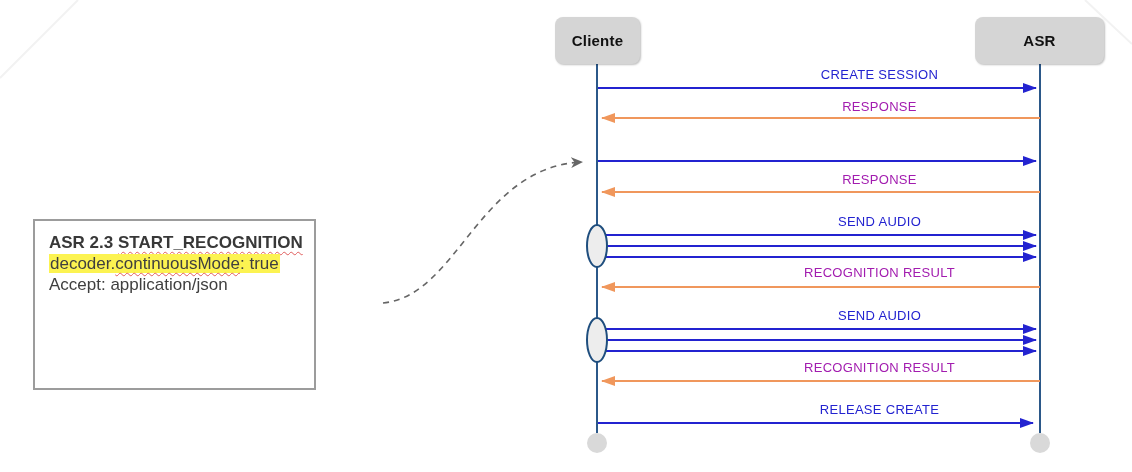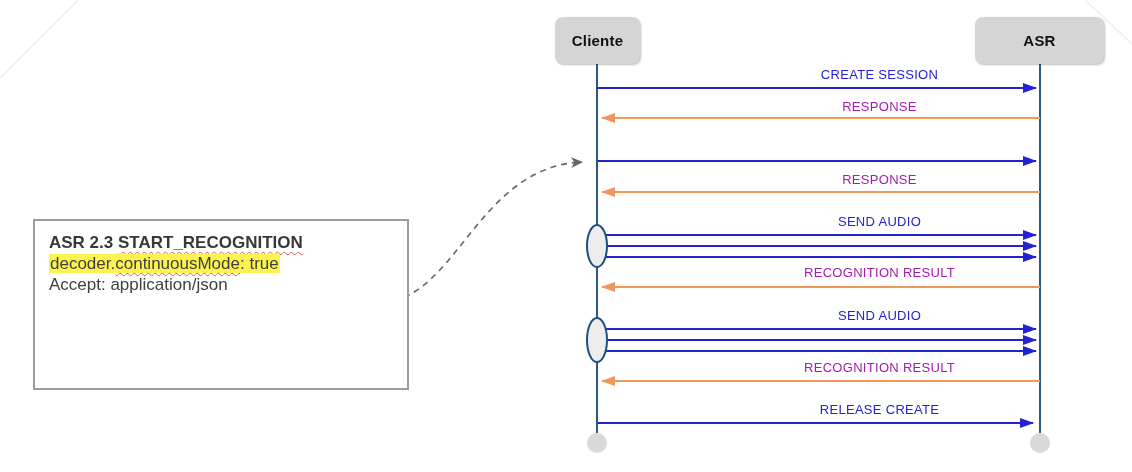--- a/index.html
+++ b/index.html
@@ -46,21 +46,21 @@
     margin-left: 37px;
   }
   .msg-blue   { color: #2323d0; }
   .msg-orange { color: #a21caf; }
 
   
   #note-box {
     position: absolute;
     left: 33px;
     top: 219px;
-    width: 376px;
+    width: 283px;
     height: 171px;
     box-sizing: border-box;
     border: 2px solid #9c9c9c;
     background: #ffffff;
     padding: 11px 14px;
     font-size: 17px;
     line-height: 21px;
     color: #3f3f3f;
   }
   .note-line { white-space: nowrap; }

